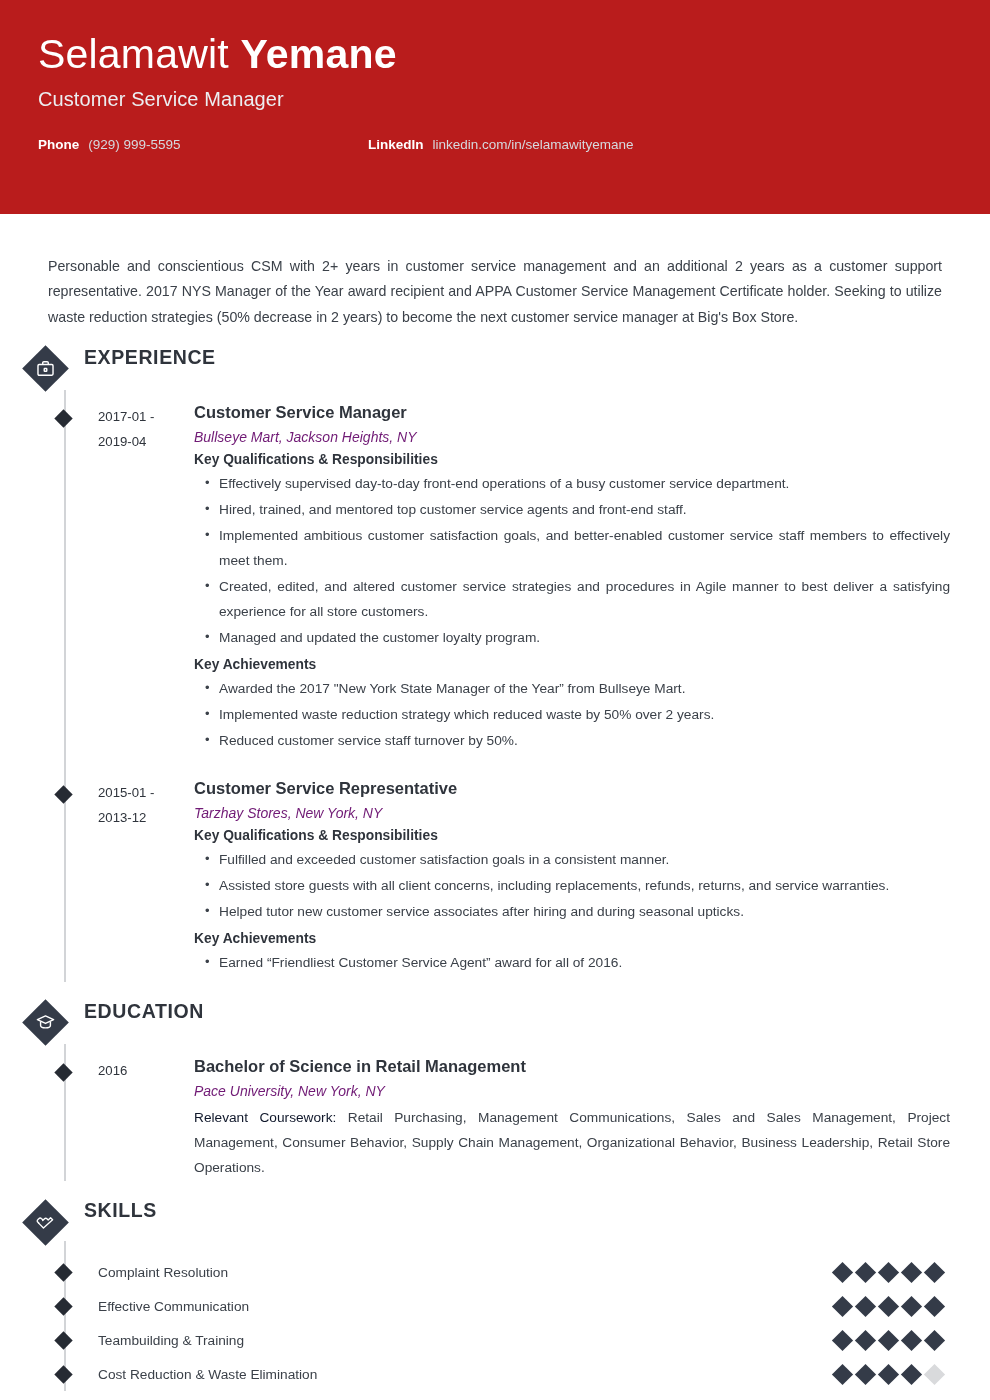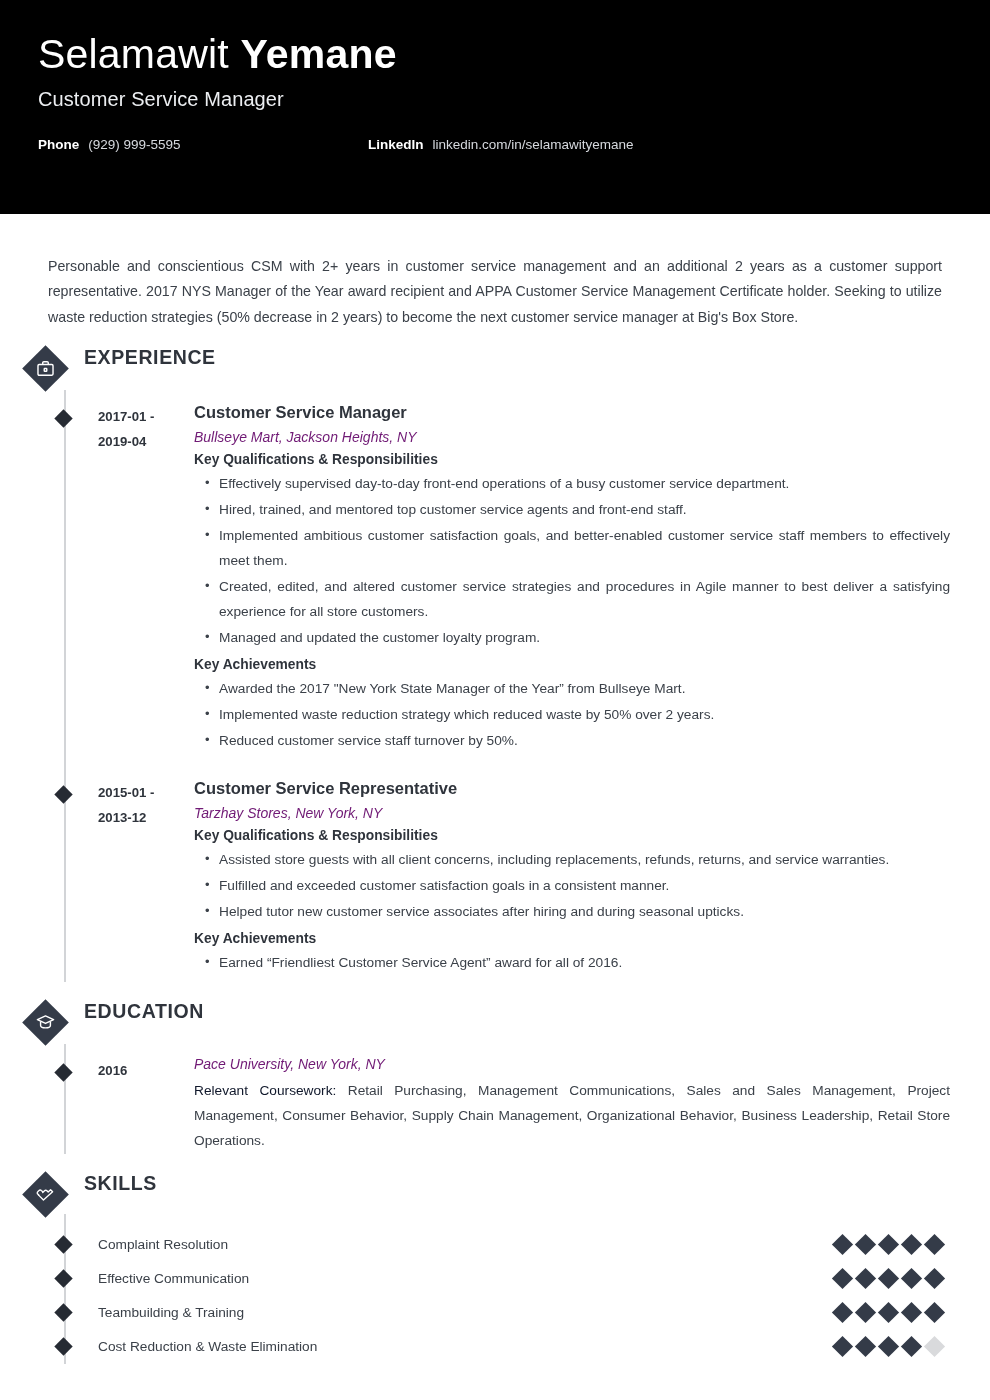--- a/index.html
+++ b/index.html
@@ -19,21 +19,21 @@
 
   .page {
     width: 990px;
     height: 1400px;
     background: #ffffff;
     position: relative;
   }
 
   
   .header {
-    background: #000000;
+    background: #b91c1c;
     padding: 32px 38px 26px 38px;
     height: 214px;
   }
 
   .name {
     font-size: 41px;
     line-height: 1.08;
     color: #ffffff;
     letter-spacing: 0.2px;
     margin-bottom: 12px;
@@ -162,21 +162,21 @@
     width: 13px;
     height: 13px;
     background: #262b33;
     transform: rotate(45deg);
   }
 
   .entry-date {
     width: 96px;
     flex: 0 0 96px;
     font-size: 13.2px;
-    font-weight: 700;
+    font-weight: 400;
     color: #2f343c;
     line-height: 1.92;
     padding-top: 2px;
   }
 
   .entry-body { flex: 1 1 auto; min-width: 0; }
 
   .entry-title {
     font-size: 16.5px;
     font-weight: 700;
@@ -351,22 +351,22 @@
         <div class="entry">
           <div class="entry-date">
             <div>2015-01 -</div>
             <div>2013-12</div>
           </div>
           <div class="entry-body">
             <div class="entry-title">Customer Service Representative</div>
             <div class="entry-org">Tarzhay Stores, New York, NY</div>
             <div class="sub-head">Key Qualifications &amp; Responsibilities</div>
             <ul class="bullets">
+              <li>Fulfilled and exceeded customer satisfaction goals in a consistent manner.</li>
               <li>Assisted store guests with all client concerns, including replacements, refunds, returns, and service warranties.</li>
-              <li>Fulfilled and exceeded customer satisfaction goals in a consistent manner.</li>
               <li>Helped tutor new customer service associates after hiring and during seasonal upticks.</li>
             </ul>
             <div class="sub-head">Key Achievements</div>
             <ul class="bullets">
               <li>Earned “Friendliest Customer Service Agent” award for all of 2016.</li>
             </ul>
           </div>
         </div>
 
       </div>
@@ -381,20 +381,21 @@
             <path d="M5.8 10.6v5.2c0 1.6 2.8 3 6.2 3s6.2-1.4 6.2-3v-5.2"></path>
           </svg>
         </span>
         <span class="section-title">EDUCATION</span>
       </div>
 
       <div class="timeline">
         <div class="entry">
           <div class="entry-date">2016</div>
           <div class="entry-body">
+            <div class="entry-title">Bachelor of Science in Retail Management</div>
             <div class="entry-org">Pace University, New York, NY</div>
             <p class="coursework"><b>Relevant Coursework:</b><span> Retail Purchasing, Management Communications, Sales and Sales Management, Project Management, Consumer Behavior, Supply Chain Management, Organizational Behavior, Business Leadership, Retail Store Operations.</span></p>
           </div>
         </div>
       </div>
     </div>
 
     <div class="section skills-section">
       <div class="section-head">
         <span class="sec-icon">

